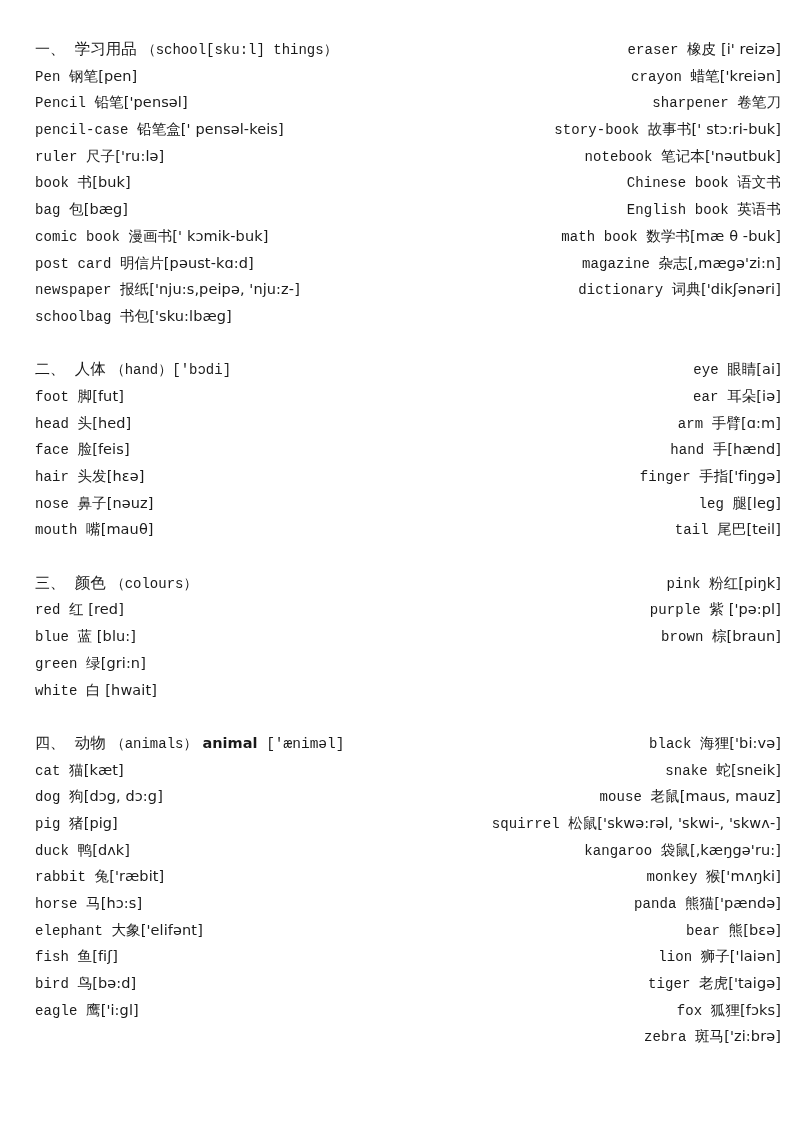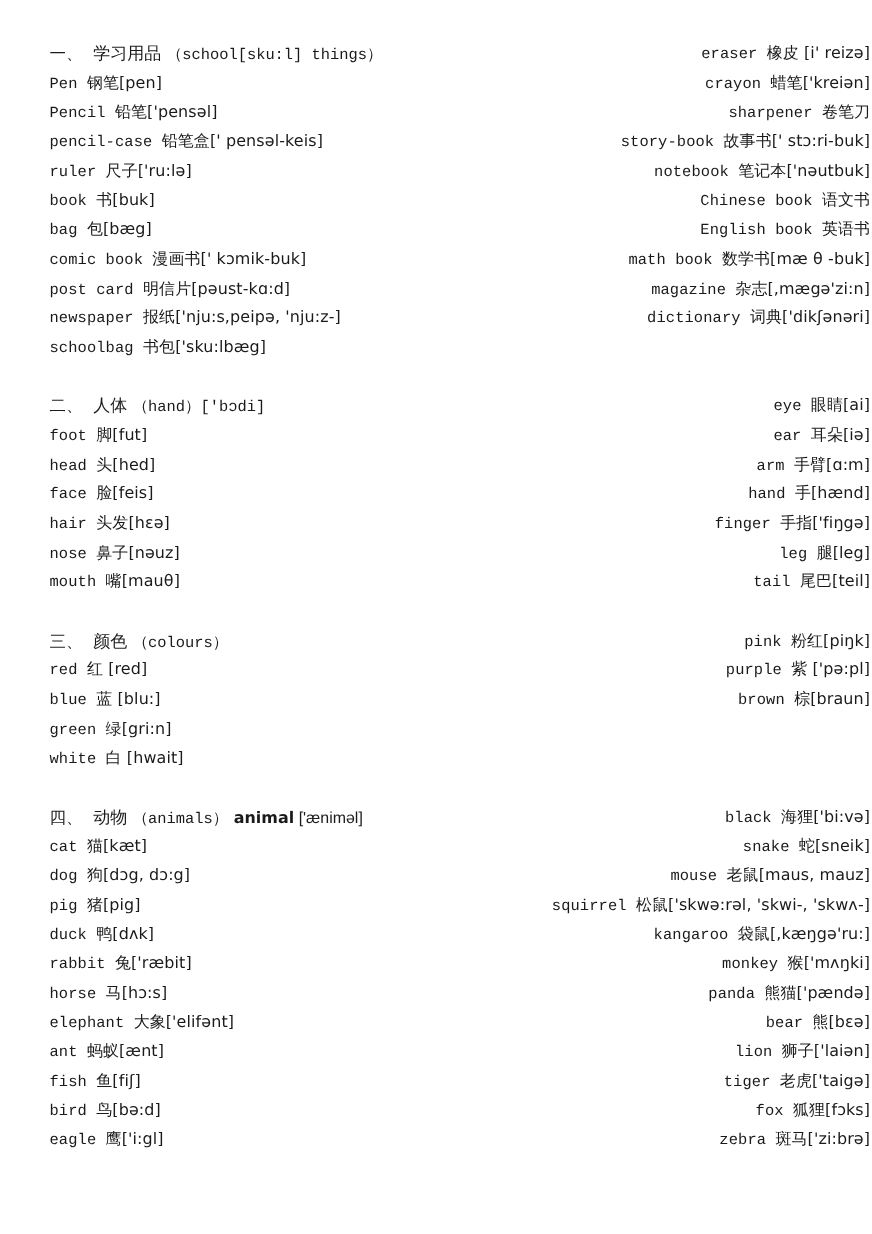--- a/index.html
+++ b/index.html
@@ -14,21 +14,21 @@
     font-family: "Liberation Serif", "DejaVu Serif", serif;
     color: #1a1a1a;
     -webkit-font-smoothing: antialiased;
   }
 
   .page {
     position: relative;
     width: 793px;
     height: 1122px;
     box-sizing: border-box;
-    padding: 36px 30px 0 45px;
+    padding: 36px 30px 0 35px;
   }
 
   .columns {
     display: flex;
     flex-direction: row;
     align-items: flex-start;
   }
 
   .col {
     flex: 0 0 auto;
@@ -83,21 +83,21 @@
   .heading .hen {
     font-family: "Liberation Mono", "DejaVu Sans Mono", monospace;
     font-size: 14px;
   }
   .heading .bold {
     font-family: "DejaVu Sans", "Liberation Sans", sans-serif;
     font-size: 14.5px;
     font-weight: bold;
   }
   .heading .hipa {
-    font-family: Liberation Sans, sans-serif;
+    font-family: Liberation Mono, monospace;
     font-size: 14.5px;
   }
 </style>
 </head>
 <body>
 
 <div class="page">
   <div id="sections-root">
       <div class="section">
         <div class="columns">
@@ -170,21 +170,20 @@
         <div class="columns">
           <div class="col col-left">
             <div class="heading"><span class="idx">四、 </span><span class="hcjk"> 动物 </span><span class="hen">（animals）</span><span class="bold"> animal</span><span class="hipa"> ['æniməl]</span></div>
             <div class="line"><span class="word">cat </span><span class="cjk">猫</span><span class="ipa">[kæt]</span></div>
             <div class="line"><span class="word">dog </span><span class="cjk">狗</span><span class="ipa">[dɔg, dɔ:g]</span></div>
             <div class="line"><span class="word">pig </span><span class="cjk">猪</span><span class="ipa">[pig]</span></div>
             <div class="line"><span class="word">duck </span><span class="cjk">鸭</span><span class="ipa">[dʌk]</span></div>
             <div class="line"><span class="word">rabbit </span><span class="cjk">兔</span><span class="ipa">['ræbit]</span></div>
             <div class="line"><span class="word">horse </span><span class="cjk">马</span><span class="ipa">[hɔ:s]</span></div>
             <div class="line"><span class="word">elephant </span><span class="cjk">大象</span><span class="ipa">['elifənt]</span></div>
-            <div class="line"><span class="word">ant </span><span class="cjk">蚂蚁</span><span class="ipa">[ænt]</span></div>
             <div class="line"><span class="word">fish </span><span class="cjk">鱼</span><span class="ipa">[fiʃ]</span></div>
             <div class="line"><span class="word">bird </span><span class="cjk">鸟</span><span class="ipa">[bə:d]</span></div>
             <div class="line"><span class="word">eagle </span><span class="cjk">鹰</span><span class="ipa">['i:gl]</span></div>
           </div>
           <div class="col col-right">
             <div class="line"><span class="word">black </span><span class="cjk">海狸</span><span class="ipa">['bi:və]</span></div>
             <div class="line"><span class="word">snake </span><span class="cjk">蛇</span><span class="ipa">[sneik]</span></div>
             <div class="line"><span class="word">mouse </span><span class="cjk">老鼠</span><span class="ipa">[maus, mauz]</span></div>
             <div class="line"><span class="word">squirrel </span><span class="cjk">松鼠</span><span class="ipa">['skwə:rəl, 'skwi-, 'skwʌ-]</span></div>
             <div class="line"><span class="word">kangaroo </span><span class="cjk">袋鼠</span><span class="ipa">[,kæŋgə'ru:]</span></div>

